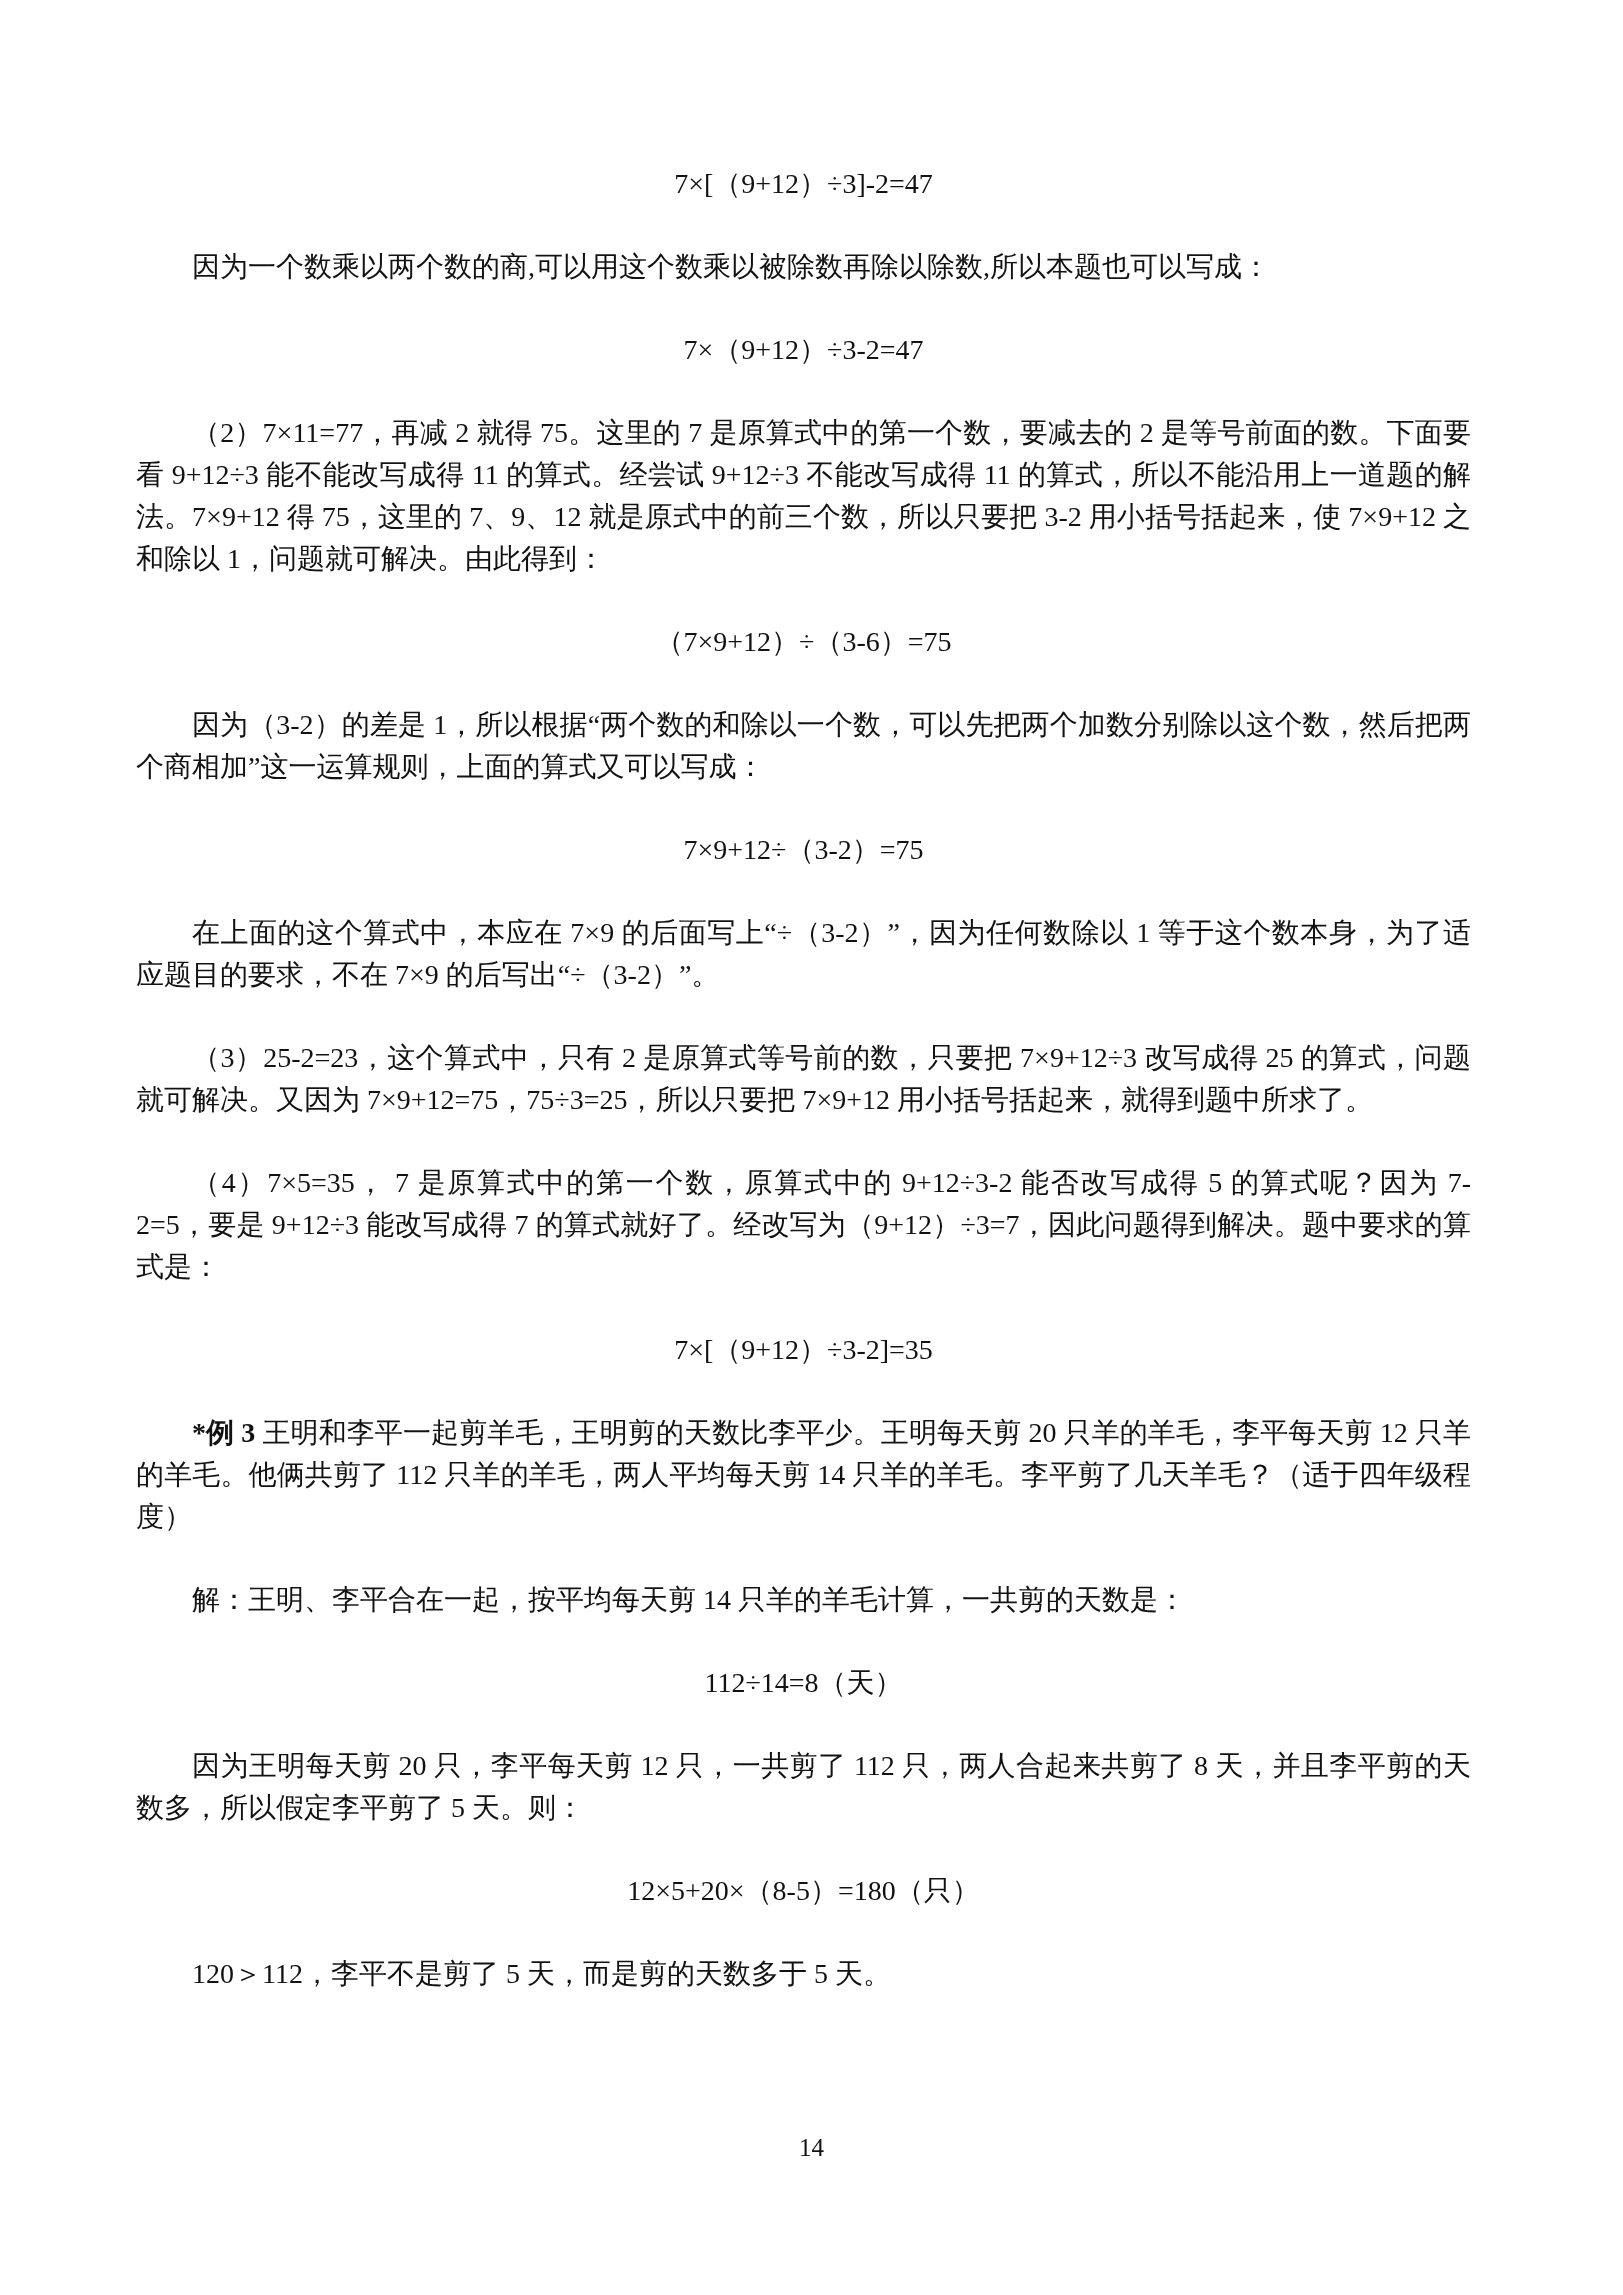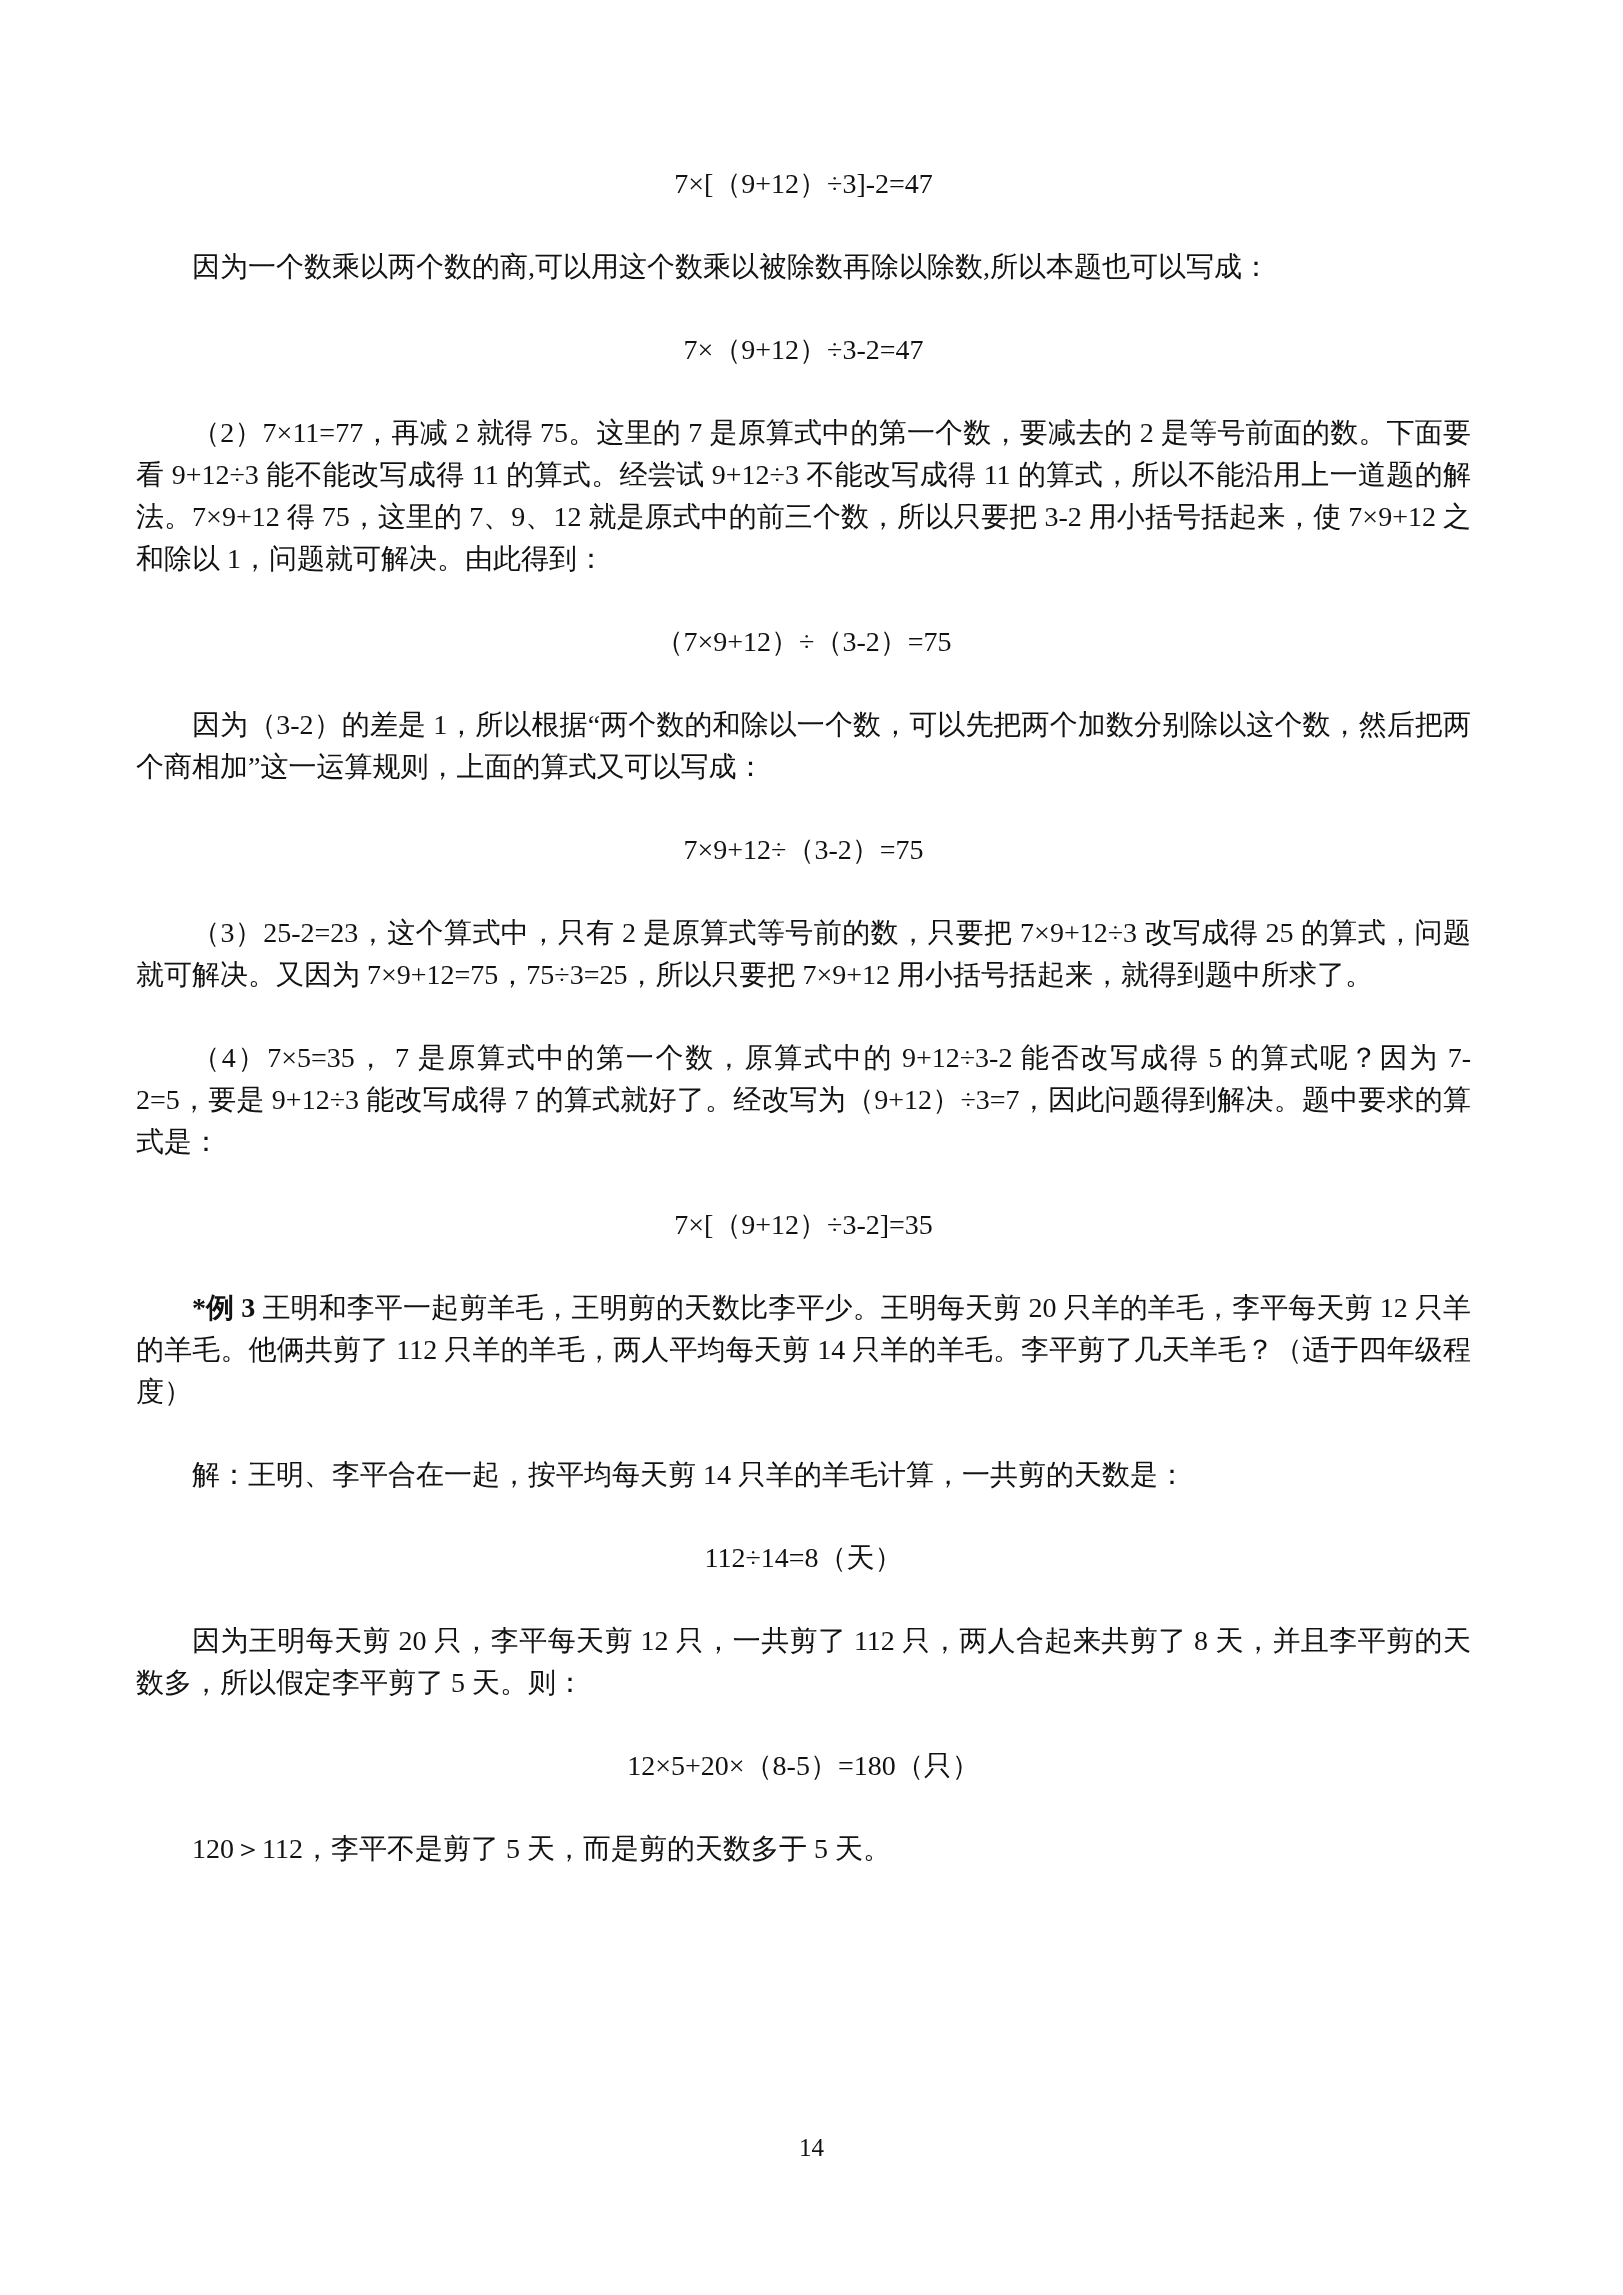--- a/index.html
+++ b/index.html
@@ -42,23 +42,24 @@
   }
 </style>
 </head>
 <body>
 
 <div class="content-area">
     <div class="block formula">7×[（9+12）÷3]-2=47</div>
     <div class="block para">因为一个数乘以两个数的商,可以用这个数乘以被除数再除以除数,所以本题也可以写成：</div>
     <div class="block formula">7×（9+12）÷3-2=47</div>
     <div class="block para">（2）7×11=77，再减 2 就得 75。这里的 7 是原算式中的第一个数，要减去的 2 是等号前面的数。下面要看 9+12÷3 能不能改写成得 11 的算式。经尝试 9+12÷3 不能改写成得 11 的算式，所以不能沿用上一道题的解法。7×9+12 得 75，这里的 7、9、12 就是原式中的前三个数，所以只要把 3-2 用小括号括起来，使 7×9+12 之和除以 1，问题就可解决。由此得到：</div>
-    <div class="block formula">（7×9+12）÷（3-2）=75</div>
+    <div class="block formula">（7×9+12）÷（3-6）=75</div>
     <div class="block para">因为（3-2）的差是 1，所以根据“两个数的和除以一个数，可以先把两个加数分别除以这个数，然后把两个商相加”这一运算规则，上面的算式又可以写成：</div>
     <div class="block formula">7×9+12÷（3-2）=75</div>
+    <div class="block para">在上面的这个算式中，本应在 7×9 的后面写上“÷（3-2）”，因为任何数除以 1 等于这个数本身，为了适应题目的要求，不在 7×9 的后写出“÷（3-2）”。</div>
     <div class="block para">（3）25-2=23，这个算式中，只有 2 是原算式等号前的数，只要把 7×9+12÷3 改写成得 25 的算式，问题就可解决。又因为 7×9+12=75，75÷3=25，所以只要把 7×9+12 用小括号括起来，就得到题中所求了。</div>
     <div class="block para">（4）7×5=35， 7 是原算式中的第一个数，原算式中的 9+12÷3-2 能否改写成得 5 的算式呢？因为 7-2=5，要是 9+12÷3 能改写成得 7 的算式就好了。经改写为（9+12）÷3=7，因此问题得到解决。题中要求的算式是：</div>
     <div class="block formula">7×[（9+12）÷3-2]=35</div>
     <div class="block para"><b>*例 3</b><span> 王明和李平一起剪羊毛，王明剪的天数比李平少。王明每天剪 20 只羊的羊毛，李平每天剪 12 只羊的羊毛。他俩共剪了 112 只羊的羊毛，两人平均每天剪 14 只羊的羊毛。李平剪了几天羊毛？（适于四年级程度）</span></div>
     <div class="block para">解：王明、李平合在一起，按平均每天剪 14 只羊的羊毛计算，一共剪的天数是：</div>
     <div class="block formula">112÷14=8（天）</div>
     <div class="block para">因为王明每天剪 20 只，李平每天剪 12 只，一共剪了 112 只，两人合起来共剪了 8 天，并且李平剪的天数多，所以假定李平剪了 5 天。则：</div>
     <div class="block formula">12×5+20×（8-5）=180（只）</div>
     <div class="block para">120＞112，李平不是剪了 5 天，而是剪的天数多于 5 天。</div>
   </div>

